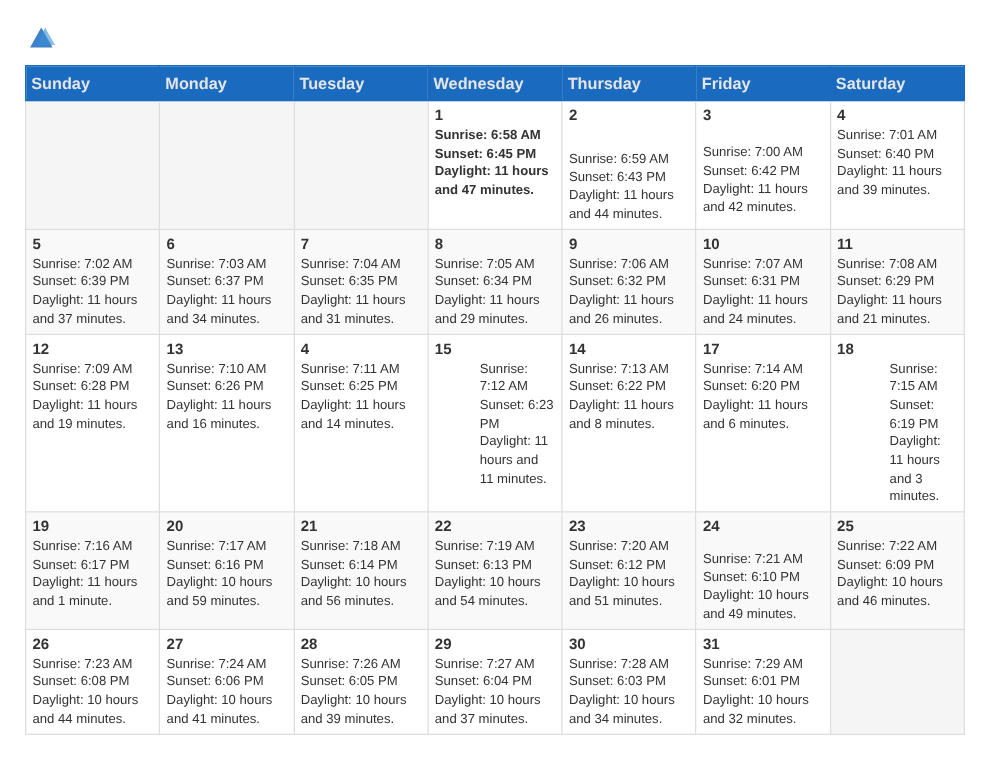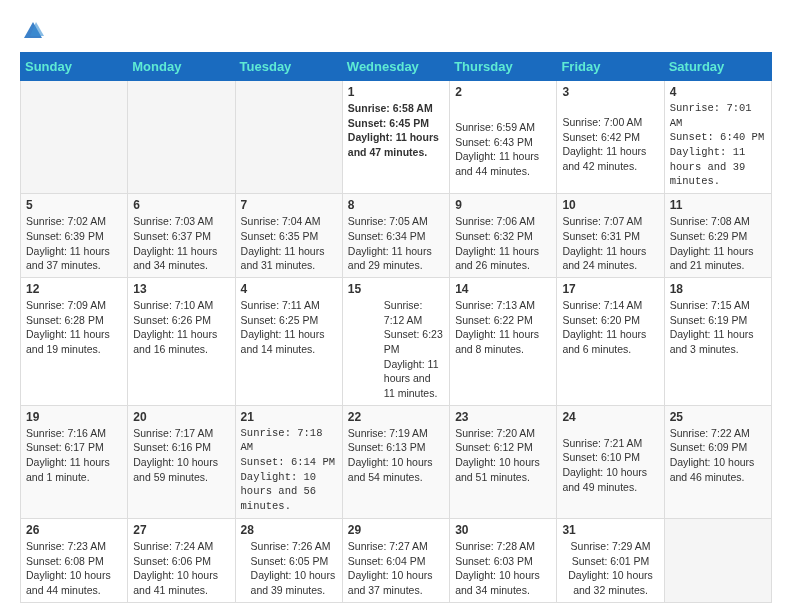--- a/index.html
+++ b/index.html
@@ -50,21 +50,21 @@
       color: #555;
       margin-top: 2px;
     }
     table {
       width: 100%;
       border-collapse: collapse;
       border: 1px solid #ccc;
     }
     thead tr th {
       background-color: #1a6bbf;
-      color: #5eead4;
+      color: #e5e5e5;
       font-size: 13px;
       font-weight: bold;
       padding: 6px 4px;
       text-align: left;
       border: 1px solid #1a6bbf;
     }
     tbody tr td {
       width: 107px;
       vertical-align: top;
       padding: 4px 5px;
@@ -144,21 +144,21 @@
 Daylight: 11 hours and 44 minutes.</div>
         </td>
         <td>
           <span class="day-number">3</span>
           <div class="day-info" style="white-space: pre-wrap; margin-top: 16px;">Sunrise: 7:00 AM
 Sunset: 6:42 PM
 Daylight: 11 hours and 42 minutes.</div>
         </td>
         <td>
           <span class="day-number">4</span>
-          <div class="day-info" style="white-space: pre-wrap; font-family: Liberation Mono, monospace;">Sunrise: 7:01 AM
+          <div class="day-info" style="white-space: pre-wrap;">Sunrise: 7:01 AM
 Sunset: 6:40 PM
 Daylight: 11 hours and 39 minutes.</div>
         </td>
       </tr>
       <tr>
         <td>
           <span class="day-number">5</span>
           <div class="day-info" style="white-space: pre-wrap;">Sunrise: 7:02 AM
 Sunset: 6:39 PM
 Daylight: 11 hours and 37 minutes.</div>
@@ -232,41 +232,41 @@
 Daylight: 11 hours and 8 minutes.</div>
         </td>
         <td>
           <span class="day-number">17</span>
           <div class="day-info" style="white-space: pre-wrap;">Sunrise: 7:14 AM
 Sunset: 6:20 PM
 Daylight: 11 hours and 6 minutes.</div>
         </td>
         <td>
           <span class="day-number">18</span>
-          <div class="day-info" style="white-space: pre-wrap;">Sunrise: 7:15 AM
+          <div class="day-info" style="white-space: pre-wrap; margin-left: 42px;">Sunrise: 7:15 AM
 Sunset: 6:19 PM
 Daylight: 11 hours and 3 minutes.</div>
         </td>
       </tr>
       <tr>
         <td>
           <span class="day-number">19</span>
           <div class="day-info" style="white-space: pre-wrap;">Sunrise: 7:16 AM
 Sunset: 6:17 PM
 Daylight: 11 hours and 1 minute.</div>
         </td>
         <td>
           <span class="day-number">20</span>
           <div class="day-info" style="white-space: pre-wrap;">Sunrise: 7:17 AM
 Sunset: 6:16 PM
 Daylight: 10 hours and 59 minutes.</div>
         </td>
         <td>
           <span class="day-number">21</span>
-          <div class="day-info" style="white-space: pre-wrap; font-family: Liberation Mono, monospace;">Sunrise: 7:18 AM
+          <div class="day-info" style="white-space: pre-wrap;">Sunrise: 7:18 AM
 Sunset: 6:14 PM
 Daylight: 10 hours and 56 minutes.</div>
         </td>
         <td>
           <span class="day-number">22</span>
           <div class="day-info" style="white-space: pre-wrap;">Sunrise: 7:19 AM
 Sunset: 6:13 PM
 Daylight: 10 hours and 54 minutes.</div>
         </td>
         <td>
@@ -296,38 +296,38 @@
 Daylight: 10 hours and 44 minutes.</div>
         </td>
         <td>
           <span class="day-number">27</span>
           <div class="day-info" style="white-space: pre-wrap;">Sunrise: 7:24 AM
 Sunset: 6:06 PM
 Daylight: 10 hours and 41 minutes.</div>
         </td>
         <td>
           <span class="day-number">28</span>
-          <div class="day-info" style="white-space: pre-wrap; margin-left: 10px;">Sunrise: 7:26 AM
+          <div class="day-info" style="white-space: pre-wrap;">Sunrise: 7:26 AM
 Sunset: 6:05 PM
 Daylight: 10 hours and 39 minutes.</div>
         </td>
         <td>
           <span class="day-number">29</span>
           <div class="day-info" style="white-space: pre-wrap;">Sunrise: 7:27 AM
 Sunset: 6:04 PM
 Daylight: 10 hours and 37 minutes.</div>
         </td>
         <td>
           <span class="day-number">30</span>
           <div class="day-info" style="white-space: pre-wrap;">Sunrise: 7:28 AM
 Sunset: 6:03 PM
 Daylight: 10 hours and 34 minutes.</div>
         </td>
         <td>
           <span class="day-number">31</span>
-          <div class="day-info" style="white-space: pre-wrap; text-align: center;">Sunrise: 7:29 AM
+          <div class="day-info" style="white-space: pre-wrap;">Sunrise: 7:29 AM
 Sunset: 6:01 PM
 Daylight: 10 hours and 32 minutes.</div>
         </td>
         <td class="empty-cell"></td>
       </tr>
     </tbody>
 </table>
 
 </body></html>

